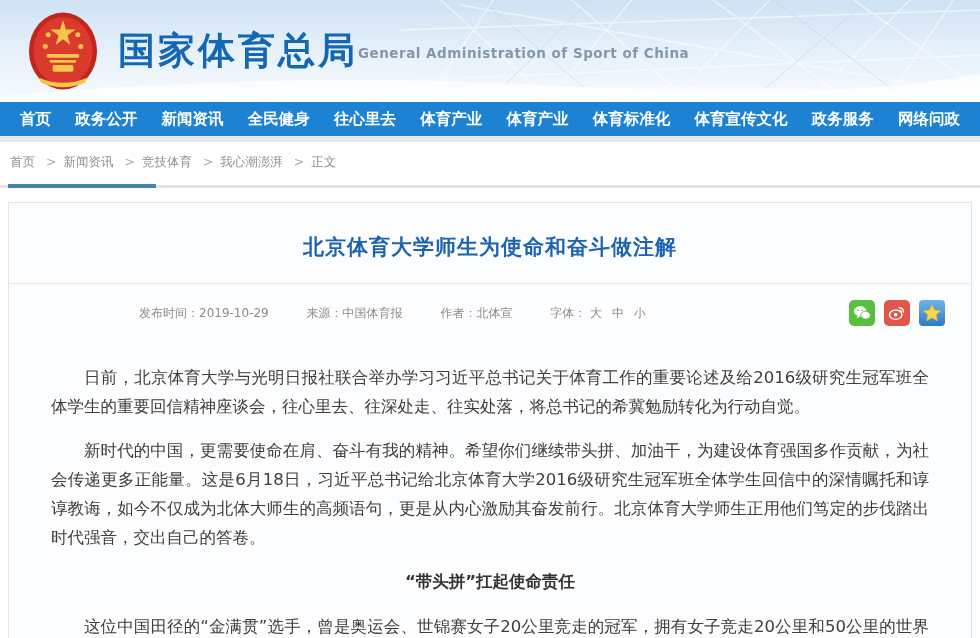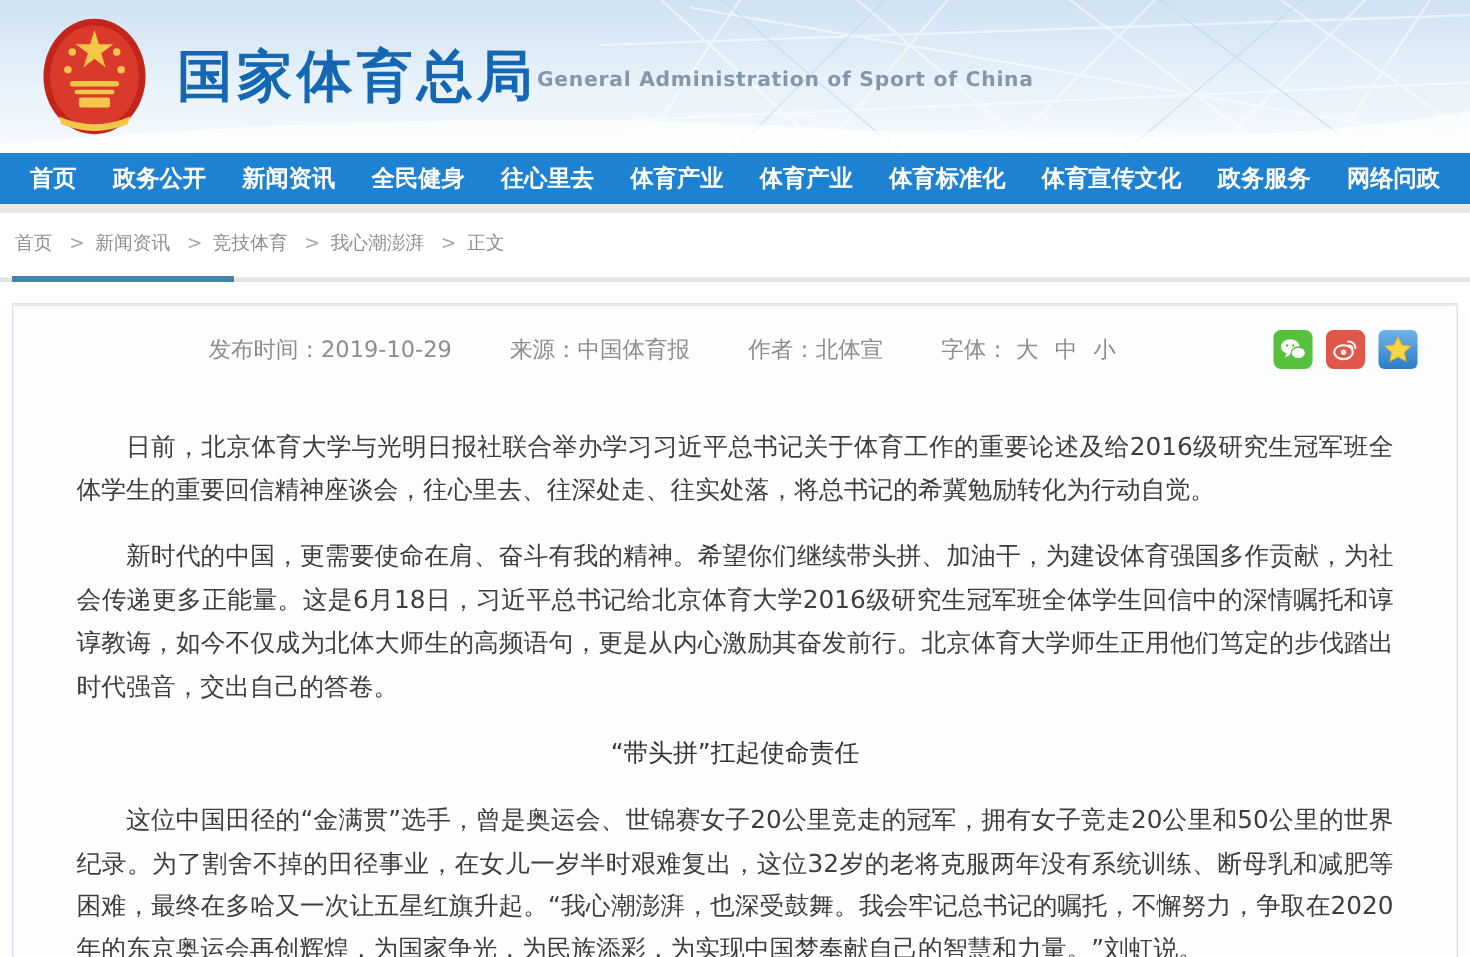--- a/index.html
+++ b/index.html
@@ -29,34 +29,34 @@
   .crumb-divider .blue-seg { position:absolute; left:8px; top:-1px; width:148px; height:4px; background:#4583ab; }
 
   
   .article-box { margin:14px 8px 0 8px; background:#fcfdff; border:1px solid #d9e5f0;
     min-height:520px; padding-bottom:40px; }
   .article-title { text-align:center; font-size:21px; font-weight:bold; color:#1d63ae;
     padding:30px 20px 22px 20px; letter-spacing:1px; }
   .title-divider { height:1px; background:#e6e6e6; margin:0 1px; }
 
   .meta-row { display:flex; align-items:center; height:58px; padding:0 26px 0 130px; }
-  .meta-text { font-size:15px; color:#8c8c8c; white-space:nowrap;text-align:center; }
+  .meta-text { font-size:12px; color:#8c8c8c; white-space:nowrap;text-align:center; }
   .meta-text .gap { display:inline-block; width:34px; }
   .font-size-opt { cursor:pointer; margin-right:6px; color:#8c8c8c; }
   .share-icons { margin-left:auto; display:flex; gap:9px; }
   .share-icon { width:26px; height:26px; border-radius:5px; display:flex; align-items:center;
     justify-content:center; cursor:pointer; }
   .share-wechat { background:#57c13e; }
   .share-weibo  { background:#e0574a; }
   .share-qzone  { background:linear-gradient(180deg,#6db3e8,#2b7cc8); border-radius:4px; }
 
   .article-body { padding:6px 26px 0 26px; font-size:16.5px; color:#3d3d3d;
     line-height:1.74; text-align:justify; }
   .article-body p { text-indent:2em; margin:16px; }
-  .article-sub-heading { text-align:center; font-weight:normal; font-size:16.5px; color:#333;
+  .article-sub-heading { text-align:center; font-weight:bold; font-size:16.5px; color:#333;
     line-height:1.74; }
 </style>
 </head>
 <body>
 
 <header class="site-header">
   <svg class="header-pattern" width="980" height="102" viewBox="0 0 980 102">
     <g stroke="#ffffff" stroke-width="1.5" opacity="0.55" fill="none">
       <line x1="430" y1="-10" x2="560" y2="110"></line>
         <line x1="500" y1="-10" x2="420" y2="110"></line>
@@ -125,20 +125,21 @@
   <span class="sep">&gt;</span>
   <span>我心潮澎湃</span>
   <span class="sep">&gt;</span>
   <span>正文</span>
 </div>
 <div class="crumb-divider">
   <div class="blue-seg"></div>
 </div>
 
 <main class="article-box">
+  <h1 class="article-title">北京体育大学师生为使命和奋斗做注解</h1>
   <div class="title-divider"></div>
 
   <div class="meta-row">
     <div class="meta-text">
       <span>发布时间：</span><span>2019-10-29</span><span class="gap"></span>
       <span>来源：</span><span>中国体育报</span><span class="gap"></span>
       <span>作者：</span><span>北体宣</span><span class="gap"></span>
       <span>字体：</span>
       <span class="font-size-opt">大</span>
       <span class="font-size-opt">中</span>

